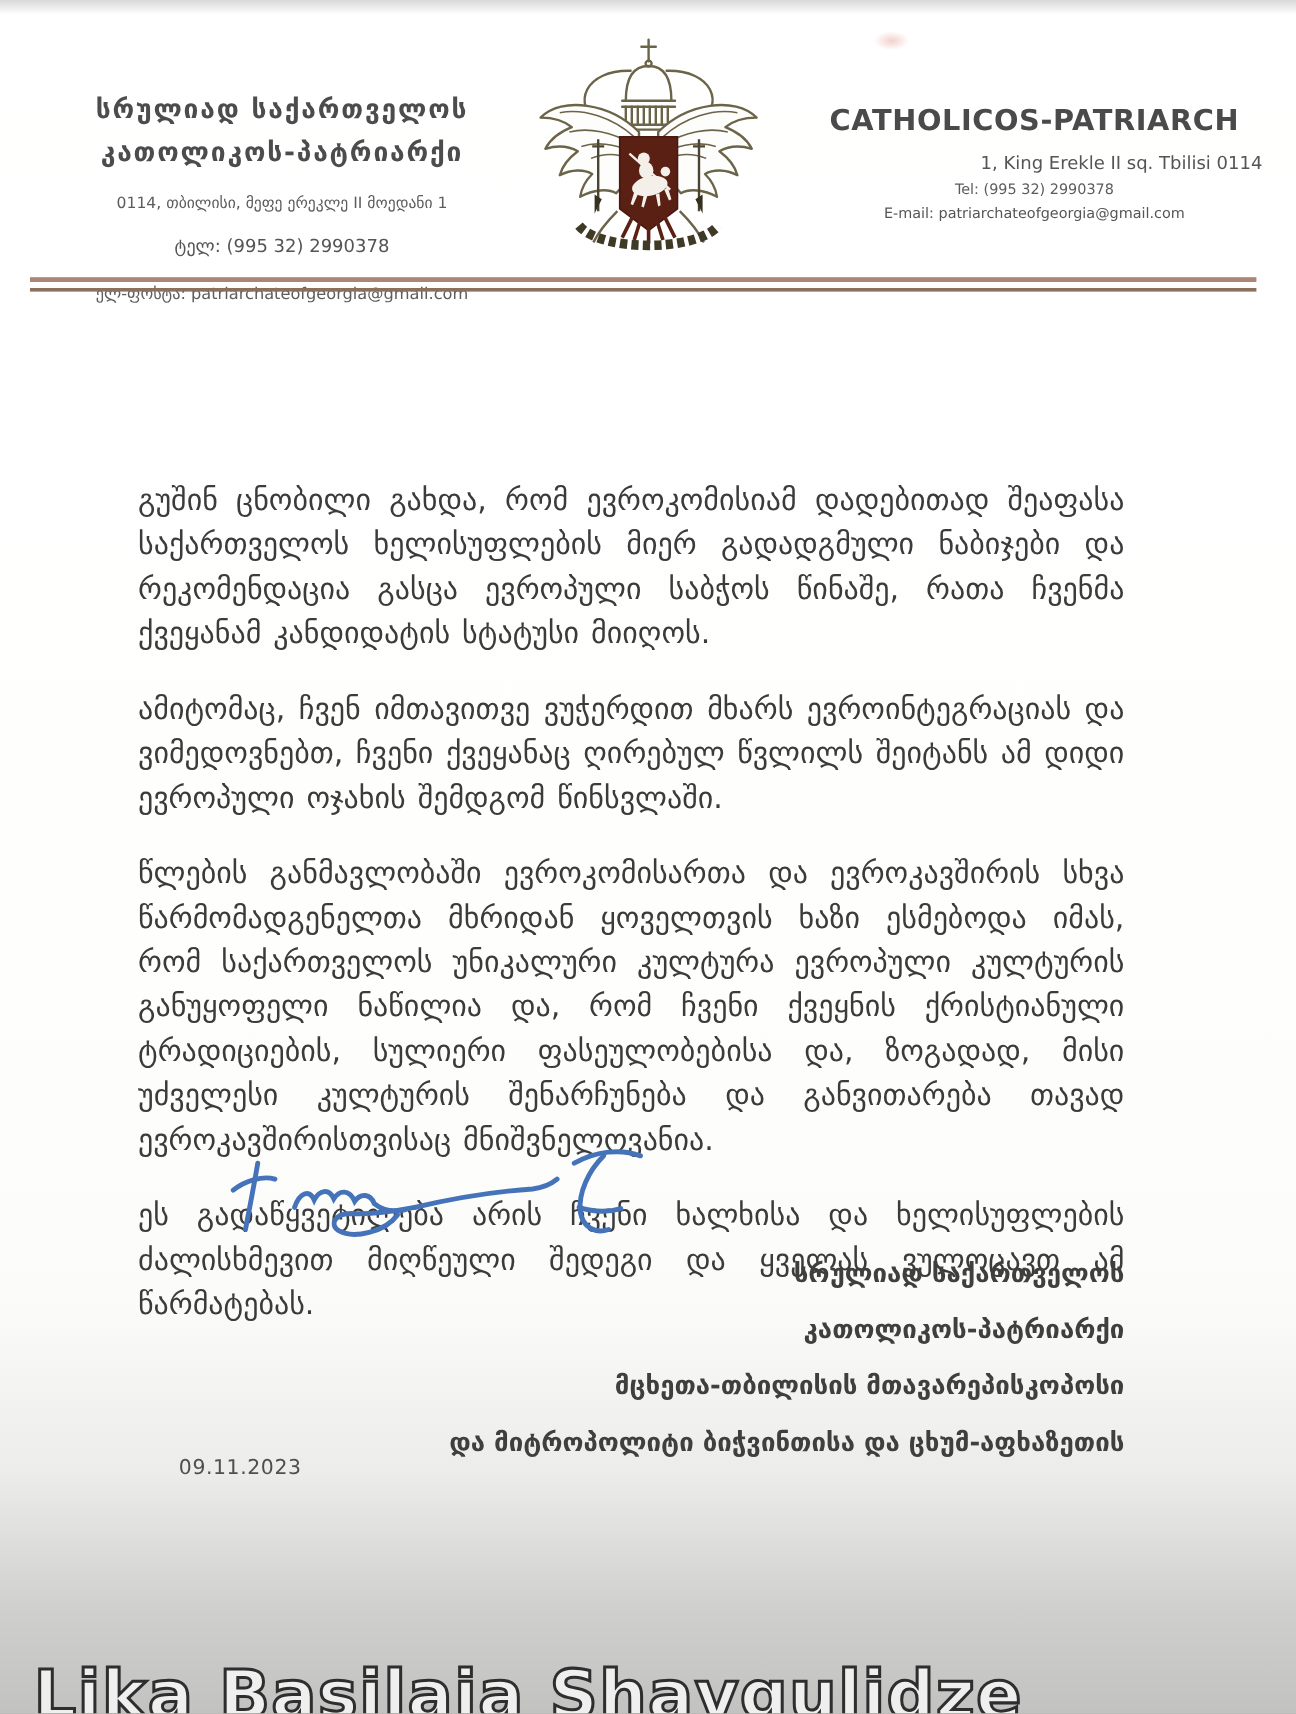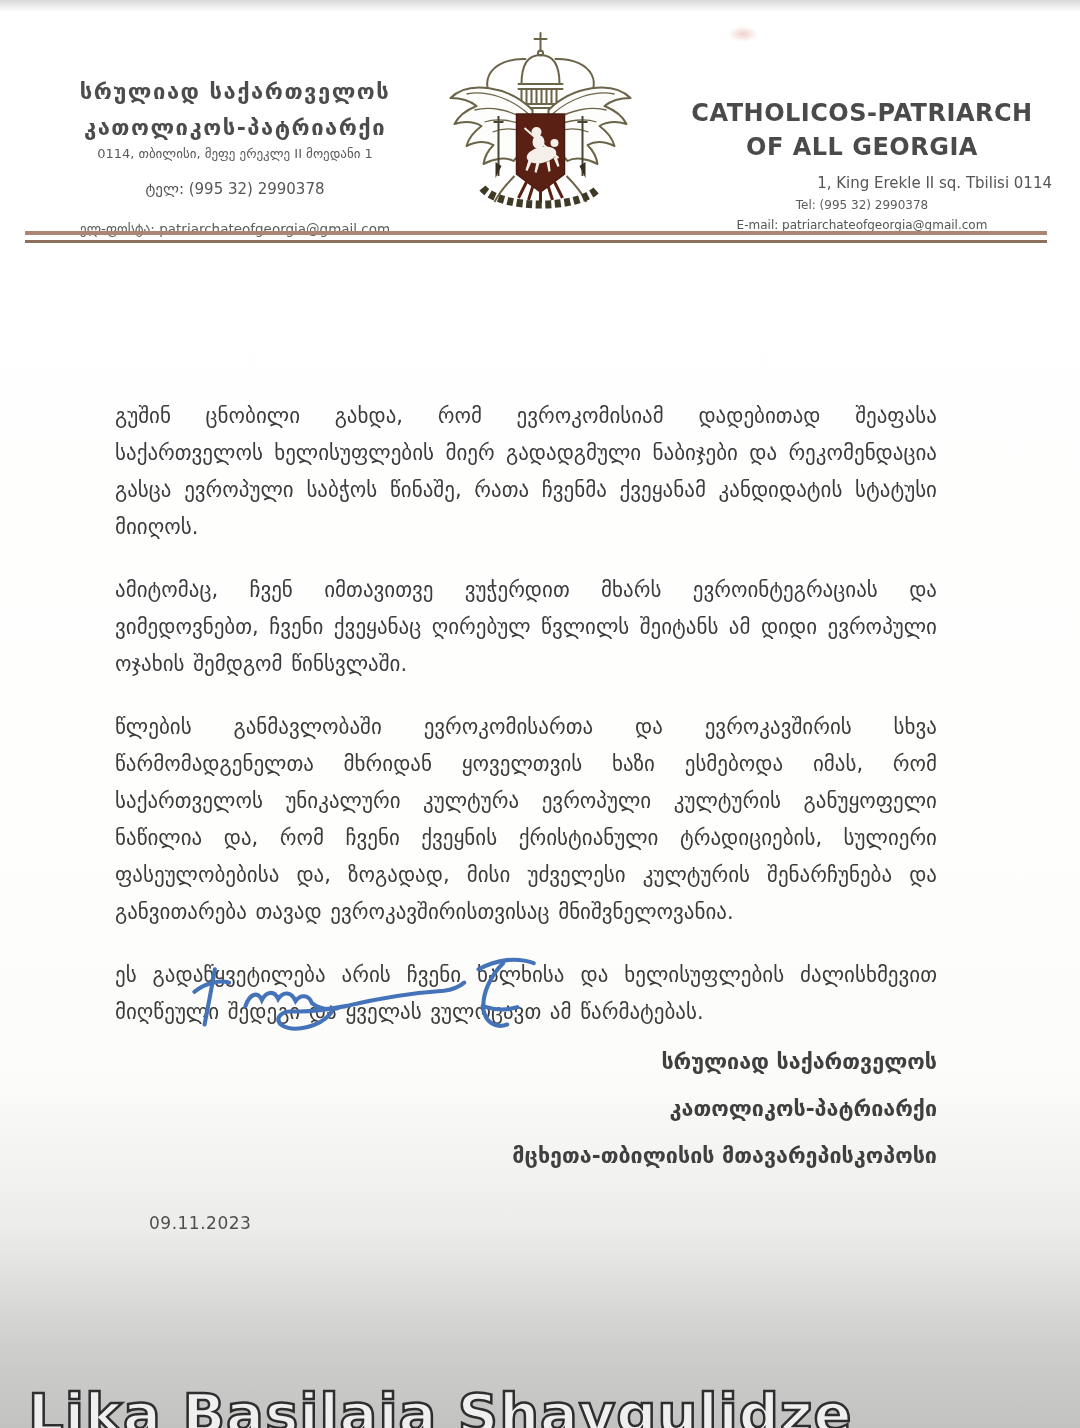--- a/index.html
+++ b/index.html
@@ -5,40 +5,40 @@
   html,body { margin:0; padding:0; background:#b9b9b9; }
   .page {
     position:relative; width:1080px; height:1428px; overflow:hidden;
     font-family:"DejaVu Sans","Liberation Sans",sans-serif;
     color:#3d3d3d;
     background:linear-gradient(180deg,#d8d8d8 0px,#ffffff 12px,#fefefd 58%,#fbfbf9 76%,#ececea 86%,#cfcfce 94%,#c2c2c1 100%);
   }
   
   .hdr-left { position:absolute; left:52px; top:74px; width:366px; text-align:center; color:#4c4c4c; }
   .hdr-left .t1, .hdr-left .t2 { font-size:22px; font-weight:bold; letter-spacing:1.5px; line-height:36px; }
-  .hdr-left .addr { font-size:13px; margin-top:0; color:#5c5c5c; }
+  .hdr-left .addr { font-size:13px; margin-top:16px; color:#5c5c5c; }
   .hdr-left .tel  { font-size:15px; margin-top:19px; color:#555; }
   .hdr-left .email{ font-size:13.5px; margin-top:23px; color:#5c5c5c; }
 
-  .hdr-right { position:absolute; left:672px; top:96px; width:380px; text-align:center; color:#4a4a4a; }
+  .hdr-right { position:absolute; left:672px; top:83px; width:380px; text-align:center; color:#4a4a4a; }
   .hdr-right .t1, .hdr-right .t2 { font-size:24px; font-weight:bold; letter-spacing:0.5px; line-height:34px; }
   .hdr-right .addr { font-size:15px; margin-top:10px; color:#555;text-align:right; }
   .hdr-right .tel  { font-size:12px; margin-top:6px; color:#5c5c5c; }
   .hdr-right .email{ font-size:12px; margin-top:6px; color:#555; }
 
   .emblem-wrap { position:absolute; left:438px; top:28px; width:205px; height:200px; }
   .smudge { position:absolute; left:728px; top:26px; width:30px; height:16px;
     background:radial-gradient(rgba(205,90,70,0.28),transparent 70%); }
 
   .rule1 { position:absolute; left:25px; width:1022px; top:231px; height:4px; background:#ab8674; }
   .rule2 { position:absolute; left:25px; width:1022px; top:240px; height:3px; background:#8d6f5e; }
 
   
   .letter-body { position:absolute; left:115px; top:398px; width:822px;
-    font-size:21px; line-height:37px; color:#3b3b3b;
+    font-size:25px; line-height:37px; color:#3b3b3b;
     text-align:justify; text-align-last:left; word-spacing:2px; }
   .letter-body p { margin:0 0 26px 0; }
 
   
   .sig-wrap { position:absolute; left:178px; top:948px; width:368px; height:104px; }
   .sig-block { position:absolute; right:143px; top:1038px; text-align:right;
     font-size:21.5px; font-weight:bold; line-height:47px; color:#3f3f3f; }
 
   .date { position:absolute; left:113px; top:1213px; font-size:17px; color:#4f4f4f; letter-spacing:0.5px;margin-left:36px; }
 
@@ -100,21 +100,20 @@
       <g stroke="#6b6448" stroke-width="2" fill="none">
         <path d="M74,148 C64,158 58,166 54,174 M126,148 C136,158 142,166 146,174"></path>
       </g>
       <path d="M42,160 C60,182 140,182 158,160" fill="none" stroke="#3f3a26" stroke-width="8" stroke-dasharray="6 3.5"></path>
     </svg>
   </div>
   <div class="smudge"></div>
 
   <div class="hdr-right">
     <div class="t1">CATHOLICOS-PATRIARCH</div>
-    <div class="t2">OF ALL GEORGIA</div>
     <div class="addr">1, King Erekle II sq. Tbilisi 0114</div>
     <div class="tel">Tel: (995 32) 2990378</div>
     <div class="email">E-mail: patriarchateofgeorgia@gmail.com</div>
   </div>
 
   <div class="rule1"></div>
   <div class="rule2"></div>
 
   <div class="letter-body">
     <p>გუშინ ცნობილი გახდა, რომ ევროკომისიამ დადებითად შეაფასა საქართველოს ხელისუფლების მიერ გადადგმული ნაბიჯები და რეკომენდაცია გასცა ევროპული საბჭოს წინაშე, რათა ჩვენმა ქვეყანამ კანდიდატის სტატუსი მიიღოს.</p>
@@ -135,19 +134,20 @@
         <path d="M294,20 C312,10 332,8 348,14"></path>
         <path d="M298,56 C310,60 322,60 332,57"></path>
       </g>
     </svg>
   </div>
 
   <div class="sig-block">
     <div>სრულიად საქართველოს</div>
     <div>კათოლიკოს-პატრიარქი</div>
     <div>მცხეთა-თბილისის მთავარეპისკოპოსი</div>
+    <div>და მიტროპოლიტი ბიჭვინთისა და ცხუმ-აფხაზეთის</div>
   </div>
 
   <div class="date">09.11.2023</div>
 
   <div class="caption">Lika Basilaia Shavgulidze</div>
 
 </div>
 
 </body></html>

